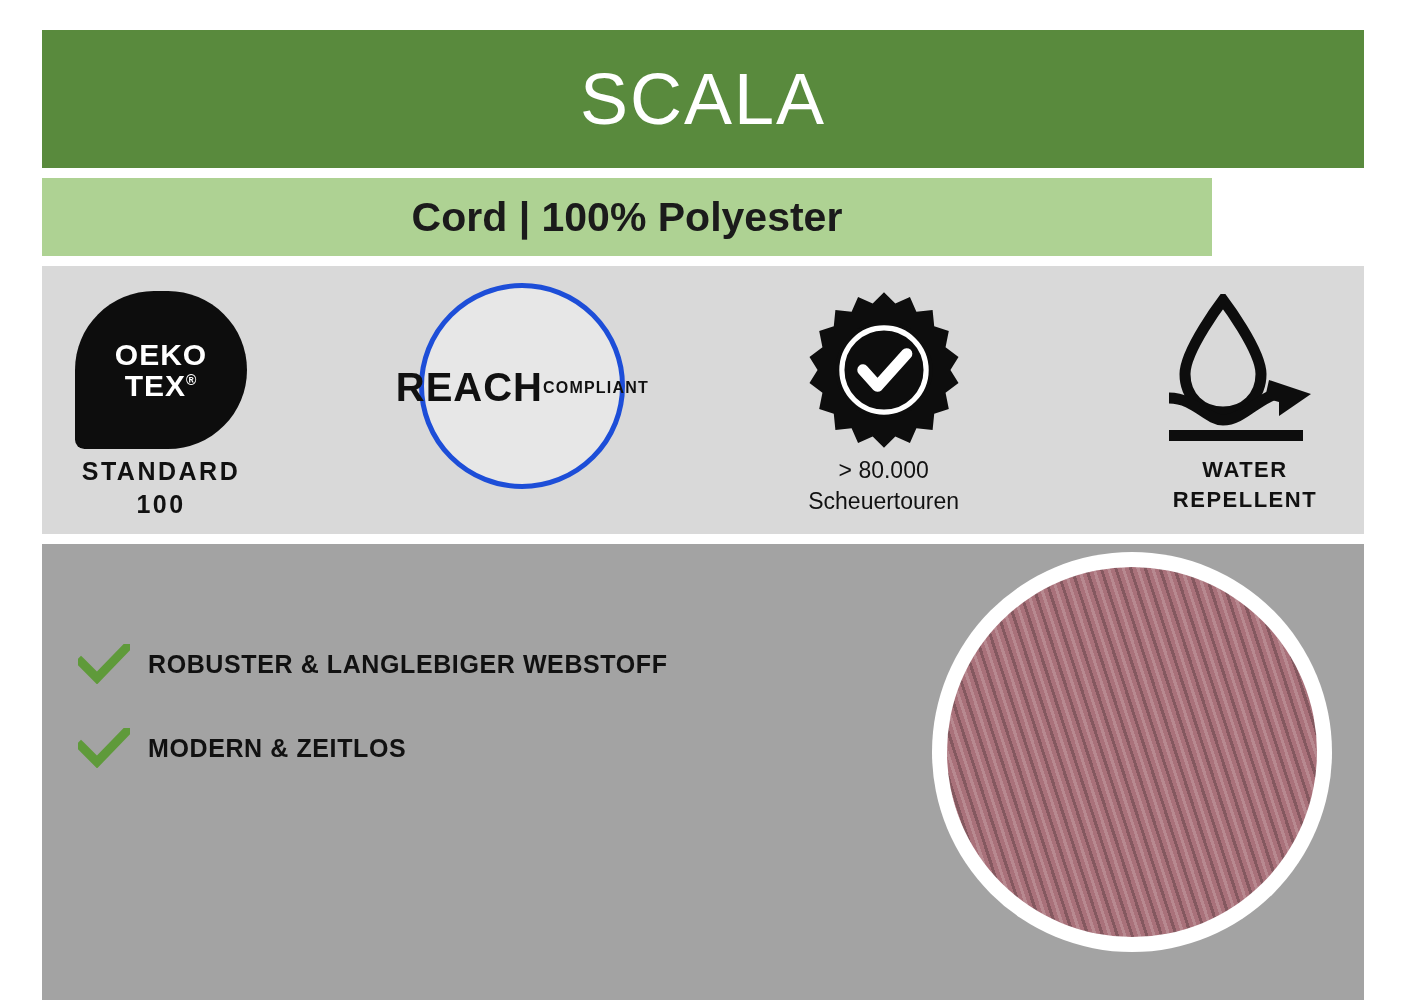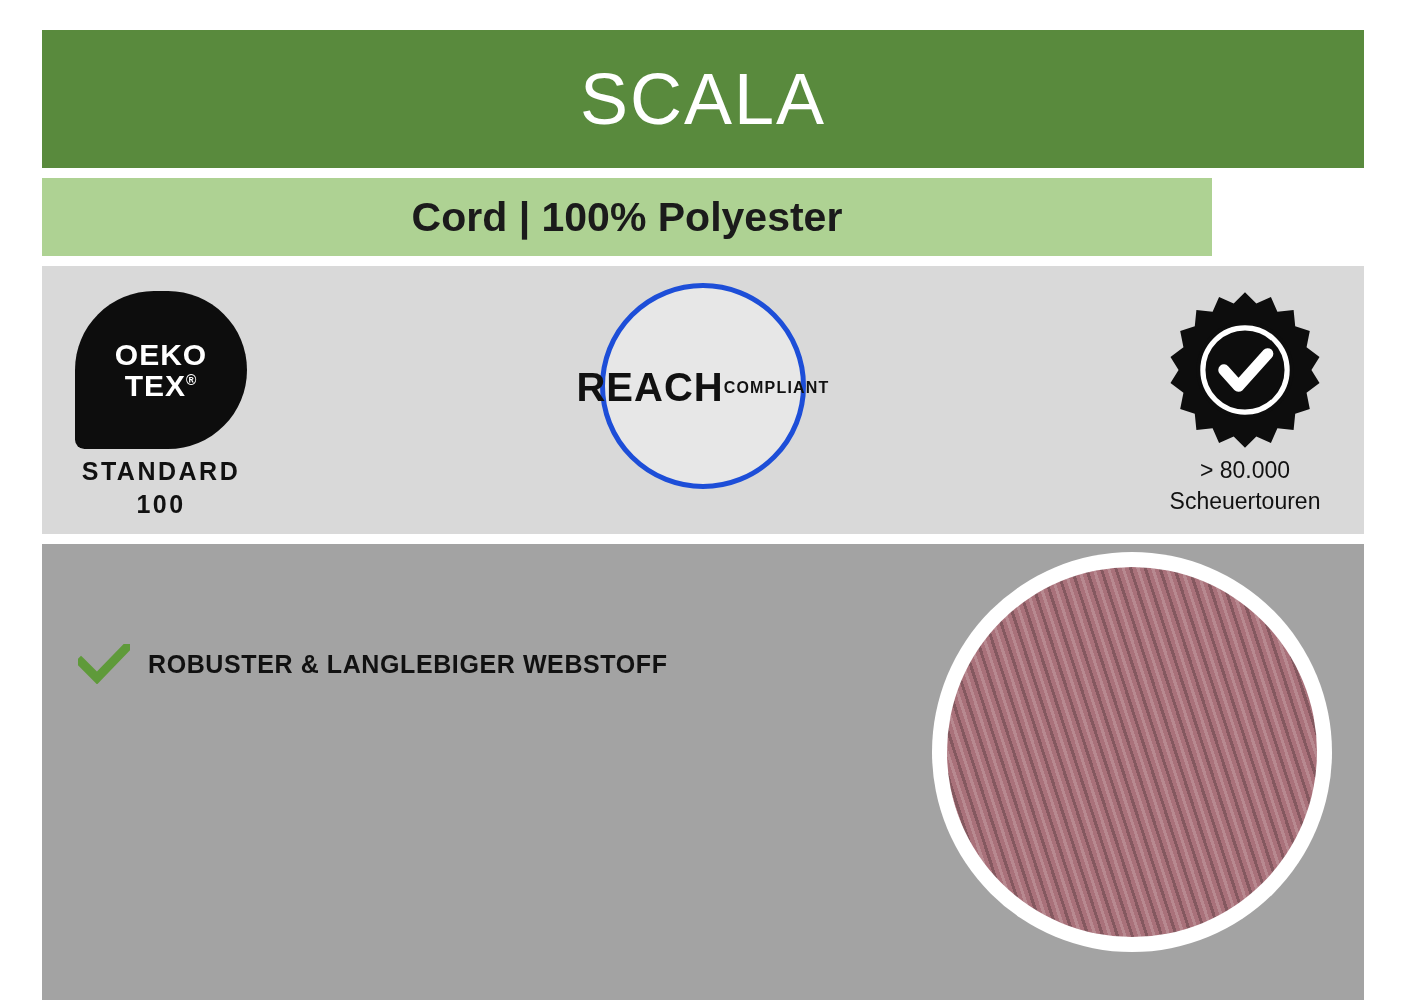--- a/index.html
+++ b/index.html
@@ -273,33 +273,55 @@
           <circle cx="50" cy="50" r="30" fill="#0d0d0d"></circle>
           <circle cx="50" cy="50" r="26" fill="none" stroke="#ffffff" stroke-width="3.2"></circle>
           <path d="M37 50 L46 60 L64 40" stroke="#ffffff" stroke-width="7" fill="none" stroke-linecap="round" stroke-linejoin="round"></path>
         </svg>
       </div>
       <div class="icon-caption">&gt; 80.000</div>
       <div class="icon-caption">Scheuertouren</div>
     </div>
 
 
+    <div class="icon-cell">
+      <div class="icon-art">
+        <svg class="water-art" viewBox="0 0 168 152">
+
+          <path d="M62 6 C62 6 24 56 24 80 C24 103 41 118 62 118 C83 118 100 103 100 80 C100 56 62 6 62 6 Z" fill="none" stroke="#0d0d0d" stroke-width="11"></path>
+
+          <path d="M8 104 C34 104, 46 126, 62 126 C82 126, 96 104, 120 98" fill="none" stroke="#0d0d0d" stroke-width="11"></path>
+
+          <path d="M108 86 L150 100 L118 122 L118 108 L104 104 Z" fill="#0d0d0d"></path>
+
+          <rect x="8" y="136" width="134" height="11" fill="#0d0d0d"></rect>
+        </svg>
+      </div>
+      <div class="icon-caption bold">WATER</div>
+      <div class="icon-caption bold">REPELLENT</div>
+    </div>
 
   </div>
 
   <div class="bottom-panel">
     <div class="bullets">
 
       <div class="bullet">
         <svg class="chk" viewBox="0 0 52 40">
           <path d="M3 18 L19 34 L49 3" stroke="#5f9a3a" stroke-width="9" fill="none" stroke-linecap="square"></path>
         </svg>
         <div class="btext">ROBUSTER &amp; LANGLEBIGER WEBSTOFF</div>
       </div>
 
+      <div class="bullet">
+        <svg class="chk" viewBox="0 0 52 40">
+          <path d="M3 18 L19 34 L49 3" stroke="#5f9a3a" stroke-width="9" fill="none" stroke-linecap="square"></path>
+        </svg>
+        <div class="btext">MODERN &amp; ZEITLOS</div>
+      </div>
 
     </div>
 
     <div class="swatch-wrap">
       <div class="swatch-ring"></div>
       <div class="swatch"></div>
     </div>
   </div>
 </div>
 

